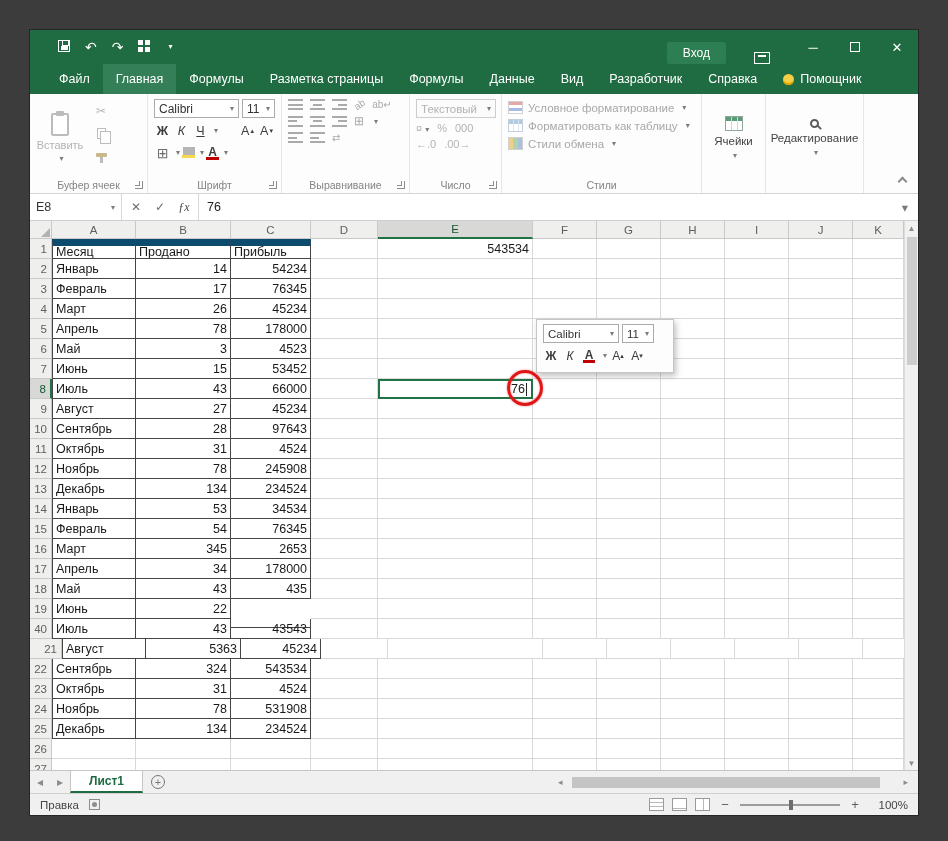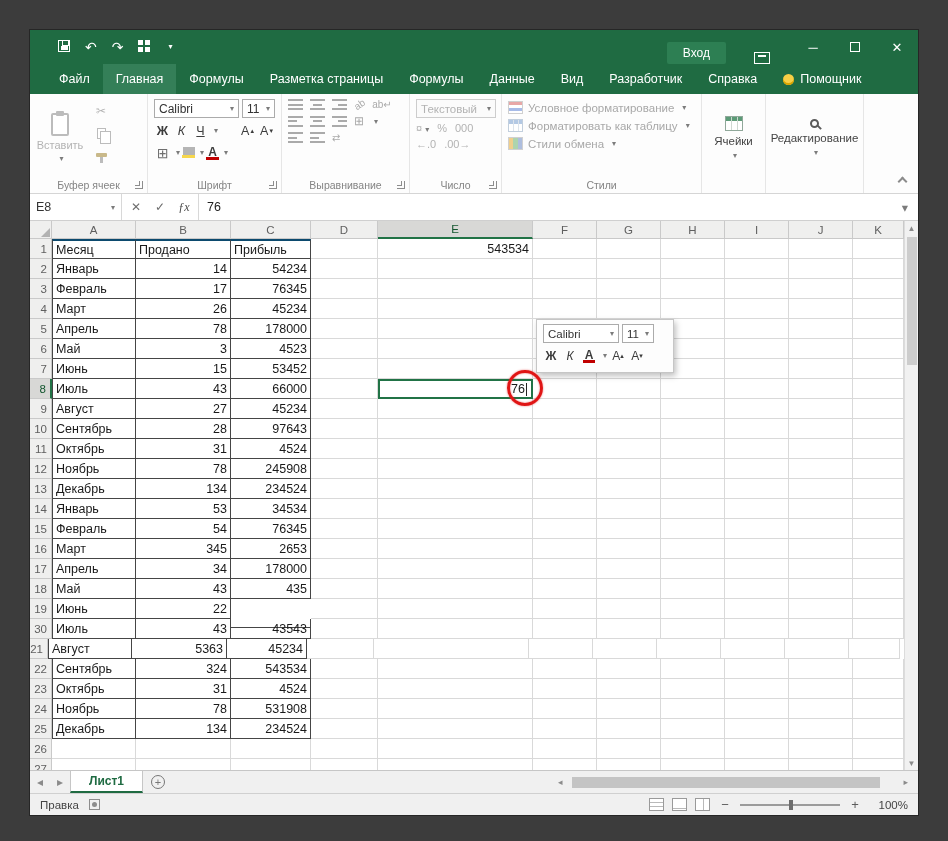--- a/index.html
+++ b/index.html
@@ -107,21 +107,21 @@
 .grow{display:flex;height:20px;}
 .grow.ghead{height:18px;}
 .gc{border-right:1px solid #d9d9d9;border-bottom:1px solid #d9d9d9;font-size:12.5px;display:flex;align-items:center;padding:0 3px;color:#1a1a1a;overflow:hidden;flex:0 0 auto;cursor:cell;}
 .hc{background:#efefee;border-right:1px solid #c9c9c9;border-bottom:1px solid #c9c9c9;color:#5f5f5f;justify-content:center;font-size:11.5px;cursor:pointer;}
 .rowh{justify-content:flex-end;padding-right:4px;}
 .corner{position:relative;}
 .tri{position:absolute;right:1px;bottom:1px;width:0;height:0;border-left:9px solid transparent;border-bottom:9px solid #b2b2b2;}
 .selcol{background:#d8d8d6;border-bottom:2px solid #217346;color:#13562f;}
 .selrow{background:#d8d8d6;border-right:2px solid #217346;color:#13562f;}
 .tblb{border-right-color:#454545;border-bottom-color:#454545;}
-.tbl-top{border-top:2px solid #0c4a6e;}
+.tbl-top{border-top:7px solid #0c4a6e;}
 .tbl-left{border-left:1px solid #454545;}
 .num{justify-content:flex-end;}
 .active-cell{border:2px solid #217346 !important;background:#fff;justify-content:flex-end;padding:0 4px;z-index:2;}
 .caret{width:1px;height:13px;background:#222;margin-left:1px;}
 .redcirc{position:absolute;left:477px;top:149px;width:36px;height:36px;border:3px solid #e01515;border-radius:50%;z-index:6;pointer-events:none;box-shadow:0 0 2px rgba(224,21,21,.6), inset 0 0 2px rgba(224,21,21,.6);}
 
 .minitb{position:absolute;left:506px;top:98px;width:138px;height:54px;background:#fdfdfd;border:1px solid #c6c6c6;box-shadow:2px 3px 6px rgba(0,0,0,.25);z-index:5;padding:4px 6px;display:flex;flex-direction:column;gap:4px;}
 .mrow{display:flex;align-items:center;gap:3px;}
 .mcombo{height:19px;border:1px solid #ababab;background:#fff;font-size:11.5px;display:flex;align-items:center;padding:0 4px;color:#333;cursor:pointer;}
 .m-name{width:76px;}
@@ -685,35 +685,35 @@
           <div class="gc" style="width: 67px;"></div>
           <div class="gc num" style="width: 155px;"></div>
           <div class="gc" style="width: 64px;"></div>
           <div class="gc" style="width: 64px;"></div>
           <div class="gc" style="width: 64px;"></div>
           <div class="gc" style="width: 64px;"></div>
           <div class="gc" style="width: 64px;"></div>
           <div class="gc" style="width: 51px;"></div>
         </div>
         <div class="grow">
-          <div class="gc hc rowh" style="width: 22px;">30</div>
+          <div class="gc hc rowh" style="width: 22px;">40</div>
           <div class="gc tblb tbl-left" style="width: 84px;">Июль</div>
           <div class="gc tblb num" style="width: 95px;">43</div>
           <div class="gc tblb num" style="width: 80px;">43543</div>
           <div class="gc" style="width: 67px;"></div>
           <div class="gc num" style="width: 155px;"></div>
           <div class="gc" style="width: 64px;"></div>
           <div class="gc" style="width: 64px;"></div>
           <div class="gc" style="width: 64px;"></div>
           <div class="gc" style="width: 64px;"></div>
           <div class="gc" style="width: 64px;"></div>
           <div class="gc" style="width: 51px;"></div>
         </div>
         <div class="grow">
-          <div class="gc hc rowh" style="width: 18px;">21</div>
+          <div class="gc hc rowh" style="width: 32px;">21</div>
           <div class="gc tblb tbl-left" style="width: 84px;">Август</div>
           <div class="gc tblb num" style="width: 95px;">5363</div>
           <div class="gc tblb num" style="width: 80px;">45234</div>
           <div class="gc" style="width: 67px;"></div>
           <div class="gc num" style="width: 155px;"></div>
           <div class="gc" style="width: 64px;"></div>
           <div class="gc" style="width: 64px;"></div>
           <div class="gc" style="width: 64px;"></div>
           <div class="gc" style="width: 64px;"></div>
           <div class="gc" style="width: 64px;"></div>

